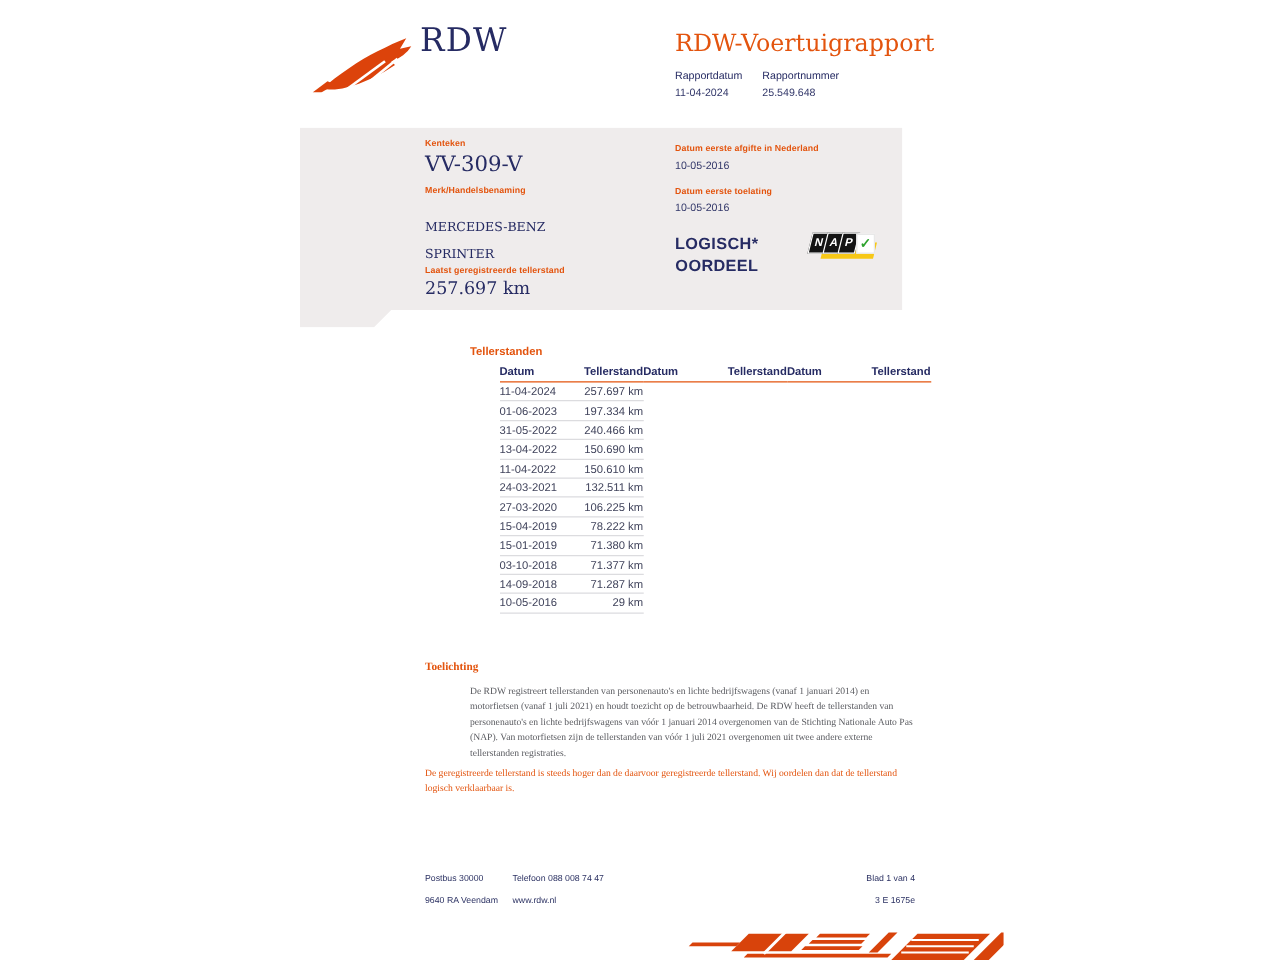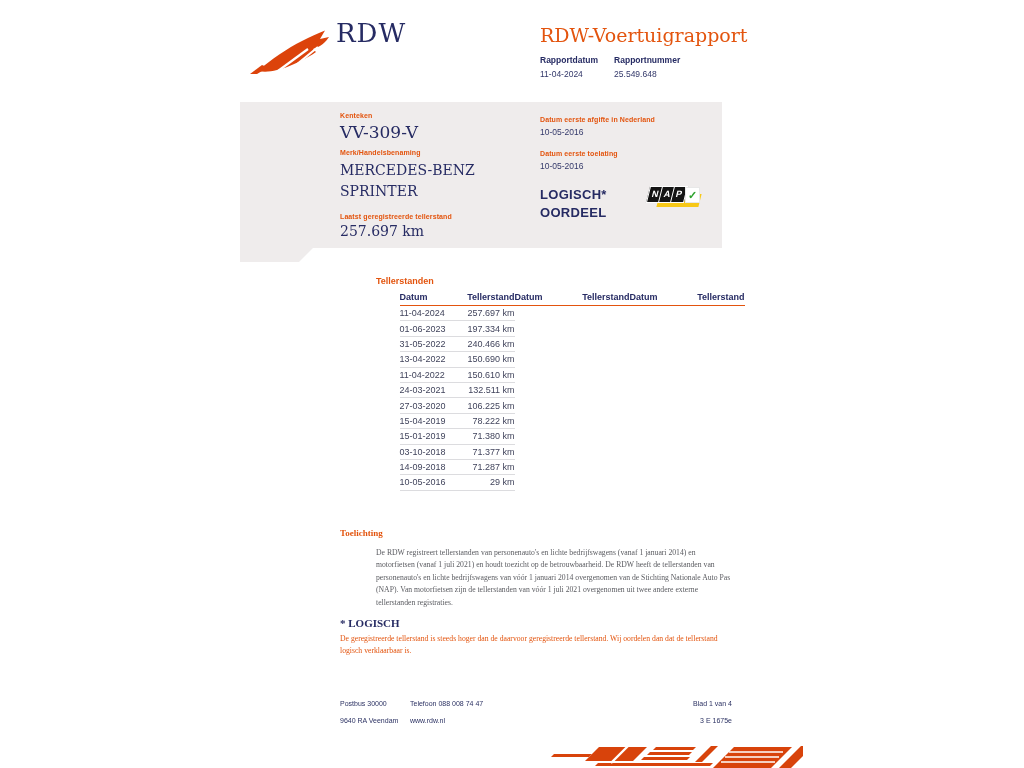--- a/index.html
+++ b/index.html
@@ -6,42 +6,42 @@
   #page{position:relative;width:972px;height:768px;background:#ffffff;overflow:hidden;
         font-family:"Liberation Sans",sans-serif;color:#262b63;}
 
   
   .logo-feather{position:absolute;left:250px;top:24px;width:84px;height:50px;}
   .logo-word{position:absolute;left:336px;top:18px;font-family:"DejaVu Serif",serif;
              font-size:26px;letter-spacing:1px;color:#262b63;}
   .doc-title{position:absolute;left:540px;top:24px;font-family:"DejaVu Serif",serif;
              font-size:19px;color:#e3540e;}
   .header-fields{position:absolute;left:540px;top:55px;display:flex;gap:16px;}
-  .hfield .lbl{font-size:8.5px;font-weight:bold;color:#262b63;}
+  .hfield .lbl{font-size:8.5px;font-weight:normal;color:#262b63;}
   .hfield .val{font-size:8.5px;color:#33386a;margin-top:4px;}
 
   
   .summary-box{position:absolute;left:240px;top:102px;width:482px;height:160px;background:#efecec;
                clip-path:polygon(0 0,482px 0,482px 146px,73px 146px,59px 160px,0 160px);}
   .sum-left{position:absolute;left:100px;top:0;width:195px;}
   .sum-right{position:absolute;left:300px;top:0;width:182px;}
   .olabel{font-size:7px;font-weight:bold;color:#e3540e;letter-spacing:.1px;}
   .bigval{font-family:"DejaVu Serif",serif;color:#262b63;}
   .kenteken{position:absolute;left:0;top:10px;}
   .kenteken-val{position:absolute;left:0;top:20px;font-size:17px;}
   .merk{position:absolute;left:0;top:47px;}
-  .merk-val{position:absolute;left:0;top:58px;font-size:14px;line-height:21px;}
+  .merk-val{position:absolute;left:0;top:70px;font-size:10px;line-height:21px;}
   .tstand{position:absolute;left:0;top:111px;}
   .tstand-val{position:absolute;left:0;top:121px;font-size:14px;}
   .afgifte{position:absolute;left:0;top:14px;}
   .afgifte-val{position:absolute;left:0;top:25px;font-size:8.5px;color:#33386a;}
   .toelating{position:absolute;left:0;top:48px;}
   .toelating-val{position:absolute;left:0;top:59px;font-size:8.5px;color:#33386a;}
   .oordeel{position:absolute;left:0;top:84px;font-size:13px;font-weight:bold;
-           letter-spacing:.3px;line-height:18px;color:#262b63;}
+           letter-spacing:.3px;line-height:18px;color:#262b63;text-align:right;}
 
   
   .nap{position:absolute;left:408px;top:84px;width:56px;height:24px;}
   .nap-yellow{position:absolute;left:10px;top:8px;width:42px;height:13px;background:#f7c817;
               transform:skewX(-14deg);}
   .nap-letter{position:absolute;top:0;width:12px;height:15px;background:#141414;color:#fff;
               font-size:9px;font-weight:bold;line-height:15px;text-align:center;
               transform:skewX(-14deg);border:1px solid #fff;}
   .nap-l0{left:0;} .nap-l1{left:12px;} .nap-l2{left:24px;}
   .nap-check{position:absolute;left:37px;top:1px;width:13px;height:14px;background:#fff;
@@ -219,21 +219,20 @@
           <span>Datum</span>
           <span>Tellerstand</span>
         </div>
       </div>
     </div>
   </div>
 
   <div class="toelichting">
     <div class="sec-head">Toelichting</div>
     <div class="toe-body">De RDW registreert tellerstanden van personenauto's en lichte bedrijfswagens (vanaf 1 januari 2014) en motorfietsen (vanaf 1 juli 2021) en houdt toezicht op de betrouwbaarheid. De RDW heeft de tellerstanden van personenauto's en lichte bedrijfswagens van vóór 1 januari 2014 overgenomen van de Stichting Nationale Auto Pas (NAP). Van motorfietsen zijn de tellerstanden van vóór 1 juli 2021 overgenomen uit twee andere externe tellerstanden registraties.</div>
-    <div class="logisch-head">* LOGISCH</div>
     <div class="logisch-body">De geregistreerde tellerstand is steeds hoger dan de daarvoor geregistreerde tellerstand. Wij oordelen dan dat de tellerstand logisch verklaarbaar is.</div>
   </div>
 
   <div class="footer">
     <div class="f-col1">
       <div>Postbus 30000</div>
       <div>9640 RA Veendam</div>
     </div>
     <div class="f-col2">
       <div>Telefoon 088 008 74 47</div>

